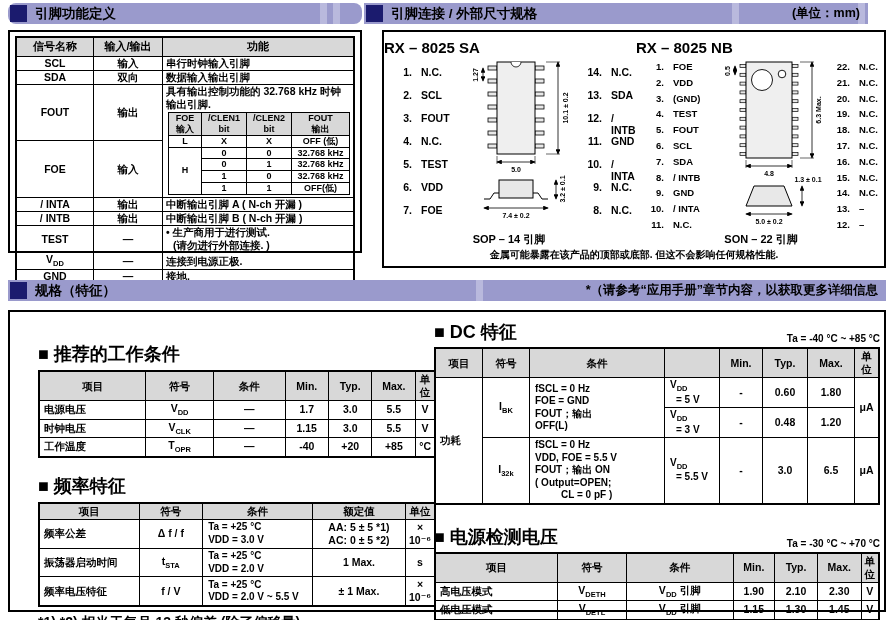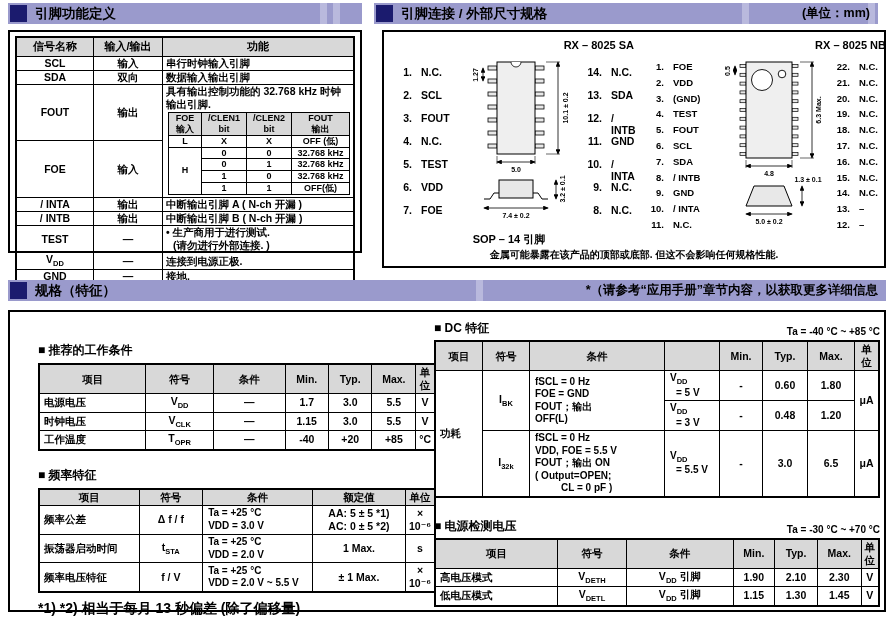--- a/index.html
+++ b/index.html
@@ -16,54 +16,54 @@
   .pft td{border:1px solid #000;font-weight:bold;font-size:10.5px;line-height:1.25;padding:0 3px;}
   .pft tr.hd td{background:#d8d8d8;text-align:center;font-size:11px;padding:2px;margin-left:27px;}
   .pft .sig{text-align:center;width:70px;}
   .pft .io{text-align:center;width:62px;}
   .emb{border-collapse:collapse;border:1px solid #000;margin:1px 0 2px 2px;}
   .emb td{border:1px solid #000;text-align:center;font-size:9px;line-height:1.2;padding:0 3px;font-weight:bold;}
   .emb tr.hd2 td{background:#d8d8d8;}
 
   
   .half{position:absolute;top:0;width:250px;height:100%;}
-  .pkg-title{position:absolute;top:7px;left:0;width:100%;text-align:right;font-weight:bold;font-size:11px;}
+  .pkg-title{position:absolute;top:7px;left:0;width:100%;text-align:left;font-weight:bold;font-size:15px;}
   .pins{position:absolute;}
   .pin{display:flex;font-weight:bold;}
   .pin .pn{width:22px;text-align:right;margin-right:9px;flex:0 0 auto;}
   .pins-sa .pin{height:23px;font-size:10.5px;}
   .pins-nb .pin{height:15.8px;font-size:9.5px;}
   .pkg-label{position:absolute;top:200px;left:45px;width:160px;text-align:center;font-weight:bold;font-size:11px;white-space:nowrap;}
   .pkg-note{position:absolute;bottom:4px;left:0;width:100%;text-align:center;font-weight:bold;font-size:10px;}
   .psvg{position:absolute;top:26px;}
   .psvg text{font-family:"Liberation Sans","DejaVu Sans",sans-serif;font-weight:bold;font-size:7px;}
 
   
-  .colhead{font-weight:bold;font-size:12px;margin:0 0 4px 0;}
+  .colhead{font-weight:bold;font-size:18px;margin:0 0 4px 0;}
   .headrow{display:flex;align-items:flex-end;margin-bottom:3px;}
   .headrow .ta{margin-left:auto;font-weight:bold;font-size:10px;}
   .sp{border-collapse:collapse;border:2px solid #000;}
   .sp td{border:1px solid #000;font-size:10.5px;font-weight:bold;text-align:center;padding:1px 3px;line-height:1.25;}
   .sp tr.hd td{background:#d8d8d8;font-size:10.5px;}
   .sp td.l{text-align:left;padding-left:4px;}
   .sp td.cl{text-align:left;padding-left:5px;font-size:10px;}
   .sp .ind{padding-left:26px;}
   sub{font-size:7.5px;}
   .fnote{margin-top:7px;font-weight:bold;font-size:14px;}
 </style>
 </head>
 <body>
 
-<div class="banner" style="left:8px;top:3px;width:354px;">
+<div class="banner" style="left:8px;top:3px;width:354px;border-radius:8px;">
   <div class="sq"></div>
   <div class="t">引脚功能定义</div>
   <div class="strip" style="left:312px;"></div>
   <div class="strip" style="left:325px;"></div>
 </div>
-<div class="banner" style="left:374px;top:3px;width:504px;">
+<div class="banner" style="left:364px;top:3px;width:504px;">
   <div class="sq"></div>
   <div class="t">引脚连接 / 外部尺寸规格</div>
   <div class="strip" style="left:368px;"></div>
   <div class="rt">(单位：mm)</div>
   <div class="strip" style="left:494px;"></div>
 </div>
 
 <div class="obox" style="left:8px;top:30px;width:354px;height:223px;padding:4px 5px;">
   <table class="pft">
     <tbody>
@@ -449,20 +449,21 @@
         <div class="pin">
           <span class="pn">13.</span>
           <span class="pv">–</span>
         </div>
 
         <div class="pin">
           <span class="pn">12.</span>
           <span class="pv">–</span>
         </div>
       </div>
+    <div class="pkg-label">SON – 22 引脚</div>
   </div>
 
   <div class="pkg-note">金属可能暴露在该产品的顶部或底部. 但这不会影响任何规格性能.</div>
 </div>
 
 <div class="banner" style="left:8px;top:280px;width:878px;">
   <div class="sq"></div>
   <div class="t">规格（特征）</div>
   <div class="strip" style="left:468px;"></div>
   <div class="rt">*（请参考“应用手册”章节内容，以获取更多详细信息</div>

